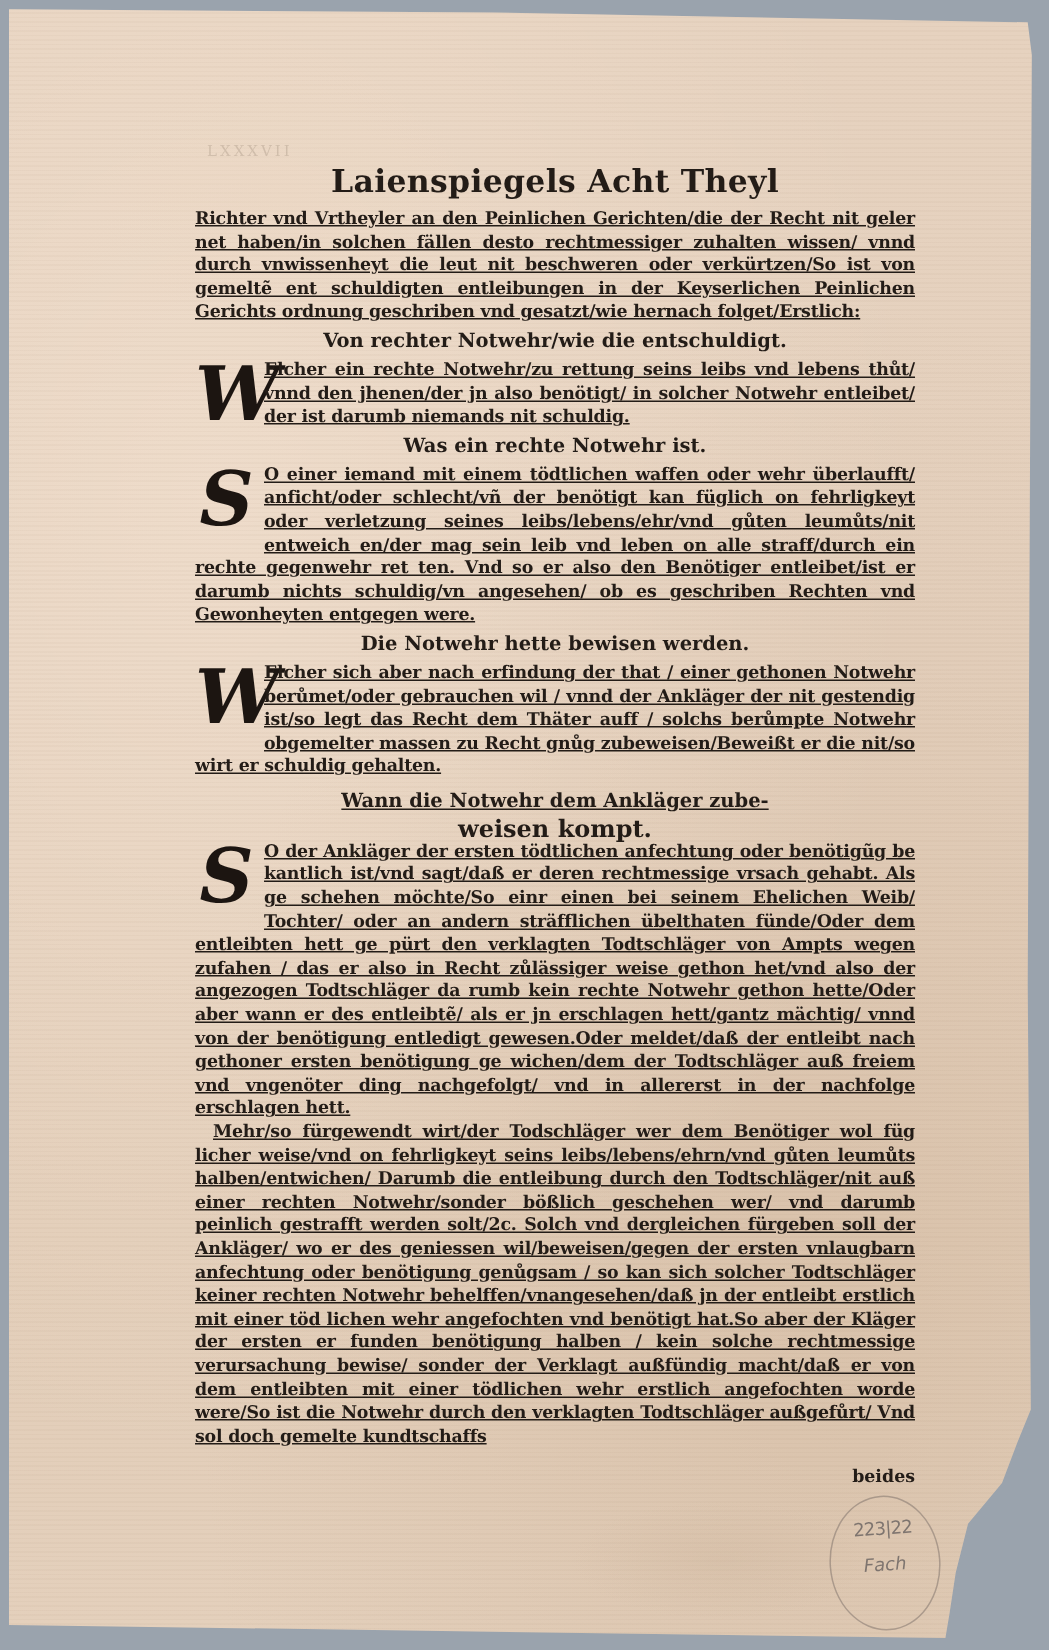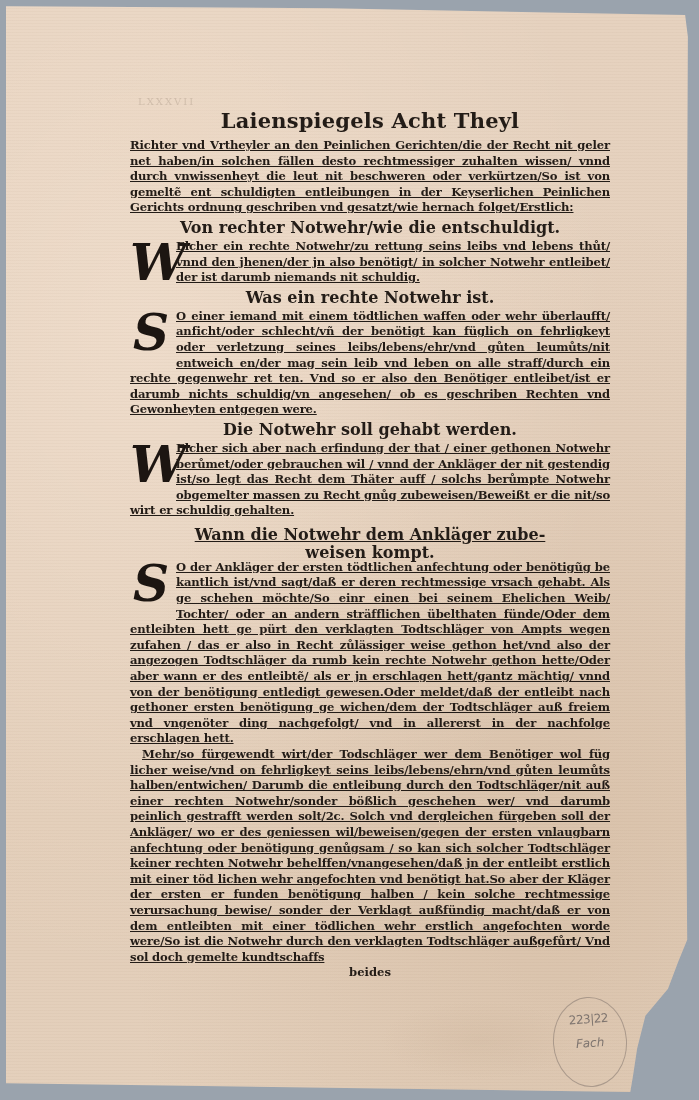--- a/index.html
+++ b/index.html
@@ -33,30 +33,30 @@
     text-align:center; font-size:21px; line-height:26px; margin:0 0 4px 0;
     letter-spacing:0.2px;
   }
   .para {
     font-size:11.6px; line-height:15.6px; margin:0; text-align:justify;
     letter-spacing:-0.15px;
     text-decoration:underline;
   }
   .para.indent { text-indent:12px; }
   .heading {
-    text-align:center; font-size:16px; line-height:20px; margin:2px 0 1px 0;
+    text-align:center; font-size:13px; line-height:20px; margin:2px 0 1px 0;
   }
   .heading.sub { font-size:16px; line-height:14px; margin:0; }
   .init-para { position:relative; padding-left:0; }
   .initial {
     float:left; font-size:50px; line-height:44px; height:46px; width:42px;
     margin:2px 4px 0 0; font-family:"DejaVu Serif", serif; font-style:italic;
     font-weight:bold; color:#1c1511; text-align:center;
   }
-  .catchword { text-align:center; font-size:11.6px; line-height:15px; margin-top:0; }
+  .catchword { text-align:right; font-size:11.6px; line-height:15px; margin-top:12px; }
   .archive-note {
     position:absolute; left:553px; top:997px; width:72px; height:88px;
     border:1px solid rgba(110,100,95,0.45); border-radius:50%;
     color:rgba(95,90,90,0.75); font-family:"DejaVu Sans", sans-serif;
     font-size:12px; text-align:center; transform:rotate(-4deg);
   }
   .archive-note .num { display:block; margin-top:14px; letter-spacing:-0.5px; }
   .archive-note .sig { display:block; margin-top:10px; font-style:italic; font-size:12px; }
   .stain {
     position:absolute; border-radius:50%; pointer-events:none;
@@ -81,21 +81,21 @@
     <span class="initial">W</span>
     <p class="para">Elcher ein rechte Notwehr/zu rettung seins leibs vnd lebens thůt/ vnnd den jhenen/der jn also benötigt/ in solcher Notwehr entleibet/ der ist darumb niemands nit schuldig.</p>
   </div>
 
   <div class="heading">Was ein rechte Notwehr ist.</div>
   <div class="init-para">
     <span class="initial">S</span>
     <p class="para">O einer iemand mit einem tödtlichen waffen oder wehr überlaufft/ anficht/oder schlecht/vñ der benötigt kan füglich on fehrligkeyt oder verletzung seines leibs/lebens/ehr/vnd gůten leumůts/nit entweich en/der mag sein leib vnd leben on alle straff/durch ein rechte gegenwehr ret ten. Vnd so er also den Benötiger entleibet/ist er darumb nichts schuldig/vn angesehen/ ob es geschriben Rechten vnd Gewonheyten entgegen were.</p>
   </div>
 
-  <div class="heading">Die Notwehr soll gehabt werden.</div>
+  <div class="heading">Die Notwehr hette bewisen werden.</div>
   <div class="init-para">
     <span class="initial">W</span>
     <p class="para">Elcher sich aber nach erfindung der that / einer gethonen Notwehr berůmet/oder gebrauchen wil / vnnd der Ankläger der nit gestendig ist/so legt das Recht dem Thäter auff / solchs berůmpte Notwehr obgemelter massen zu Recht gnůg zubeweisen/Beweißt er die nit/so wirt er schuldig gehalten.</p>
   </div>
 
   <div class="heading" style="margin-top:6px;text-decoration:underline;">Wann die Notwehr dem Ankläger zube-</div>
   <div class="heading sub">weisen kompt.</div>
   <div class="init-para">
     <span class="initial">S</span>
     <p class="para">O der Ankläger der ersten tödtlichen anfechtung oder benötigũg be kantlich ist/vnd sagt/daß er deren rechtmessige vrsach gehabt. Als ge schehen möchte/So einr einen bei seinem Ehelichen Weib/ Tochter/ oder an andern sträfflichen übelthaten fünde/Oder dem entleibten hett ge pürt den verklagten Todtschläger von Ampts wegen zufahen / das er also in Recht zůlässiger weise gethon het/vnd also der angezogen Todtschläger da rumb kein rechte Notwehr gethon hette/Oder aber wann er des entleibtẽ/ als er jn erschlagen hett/gantz mächtig/ vnnd von der benötigung entledigt gewesen.Oder meldet/daß der entleibt nach gethoner ersten benötigung ge wichen/dem der Todtschläger auß freiem vnd vngenöter ding nachgefolgt/ vnd in allererst in der nachfolge erschlagen hett.</p>

